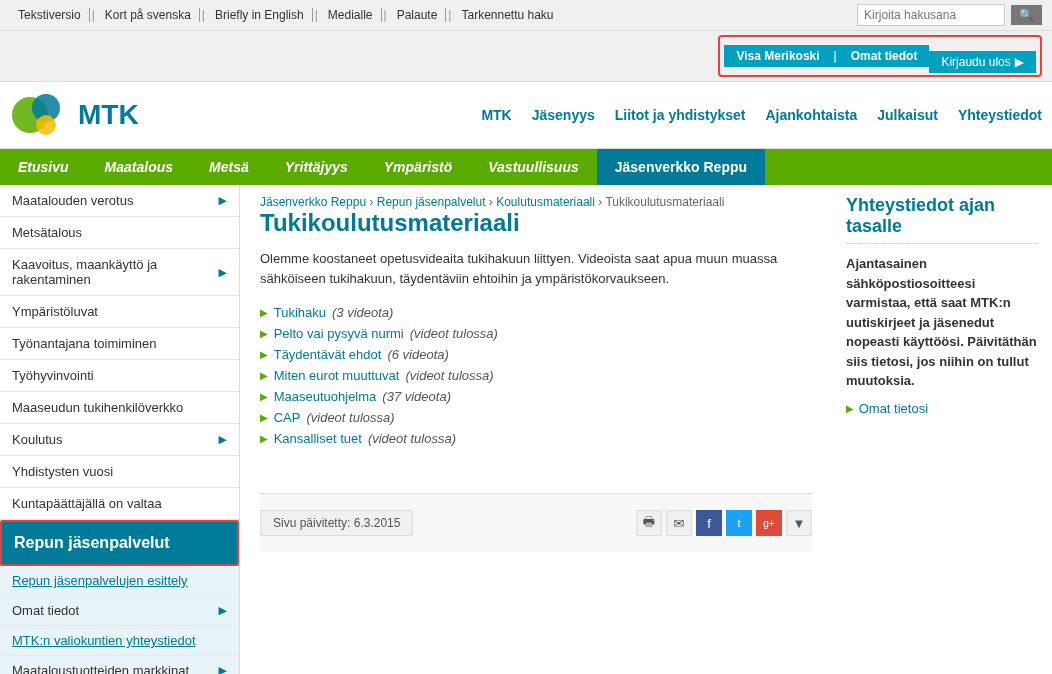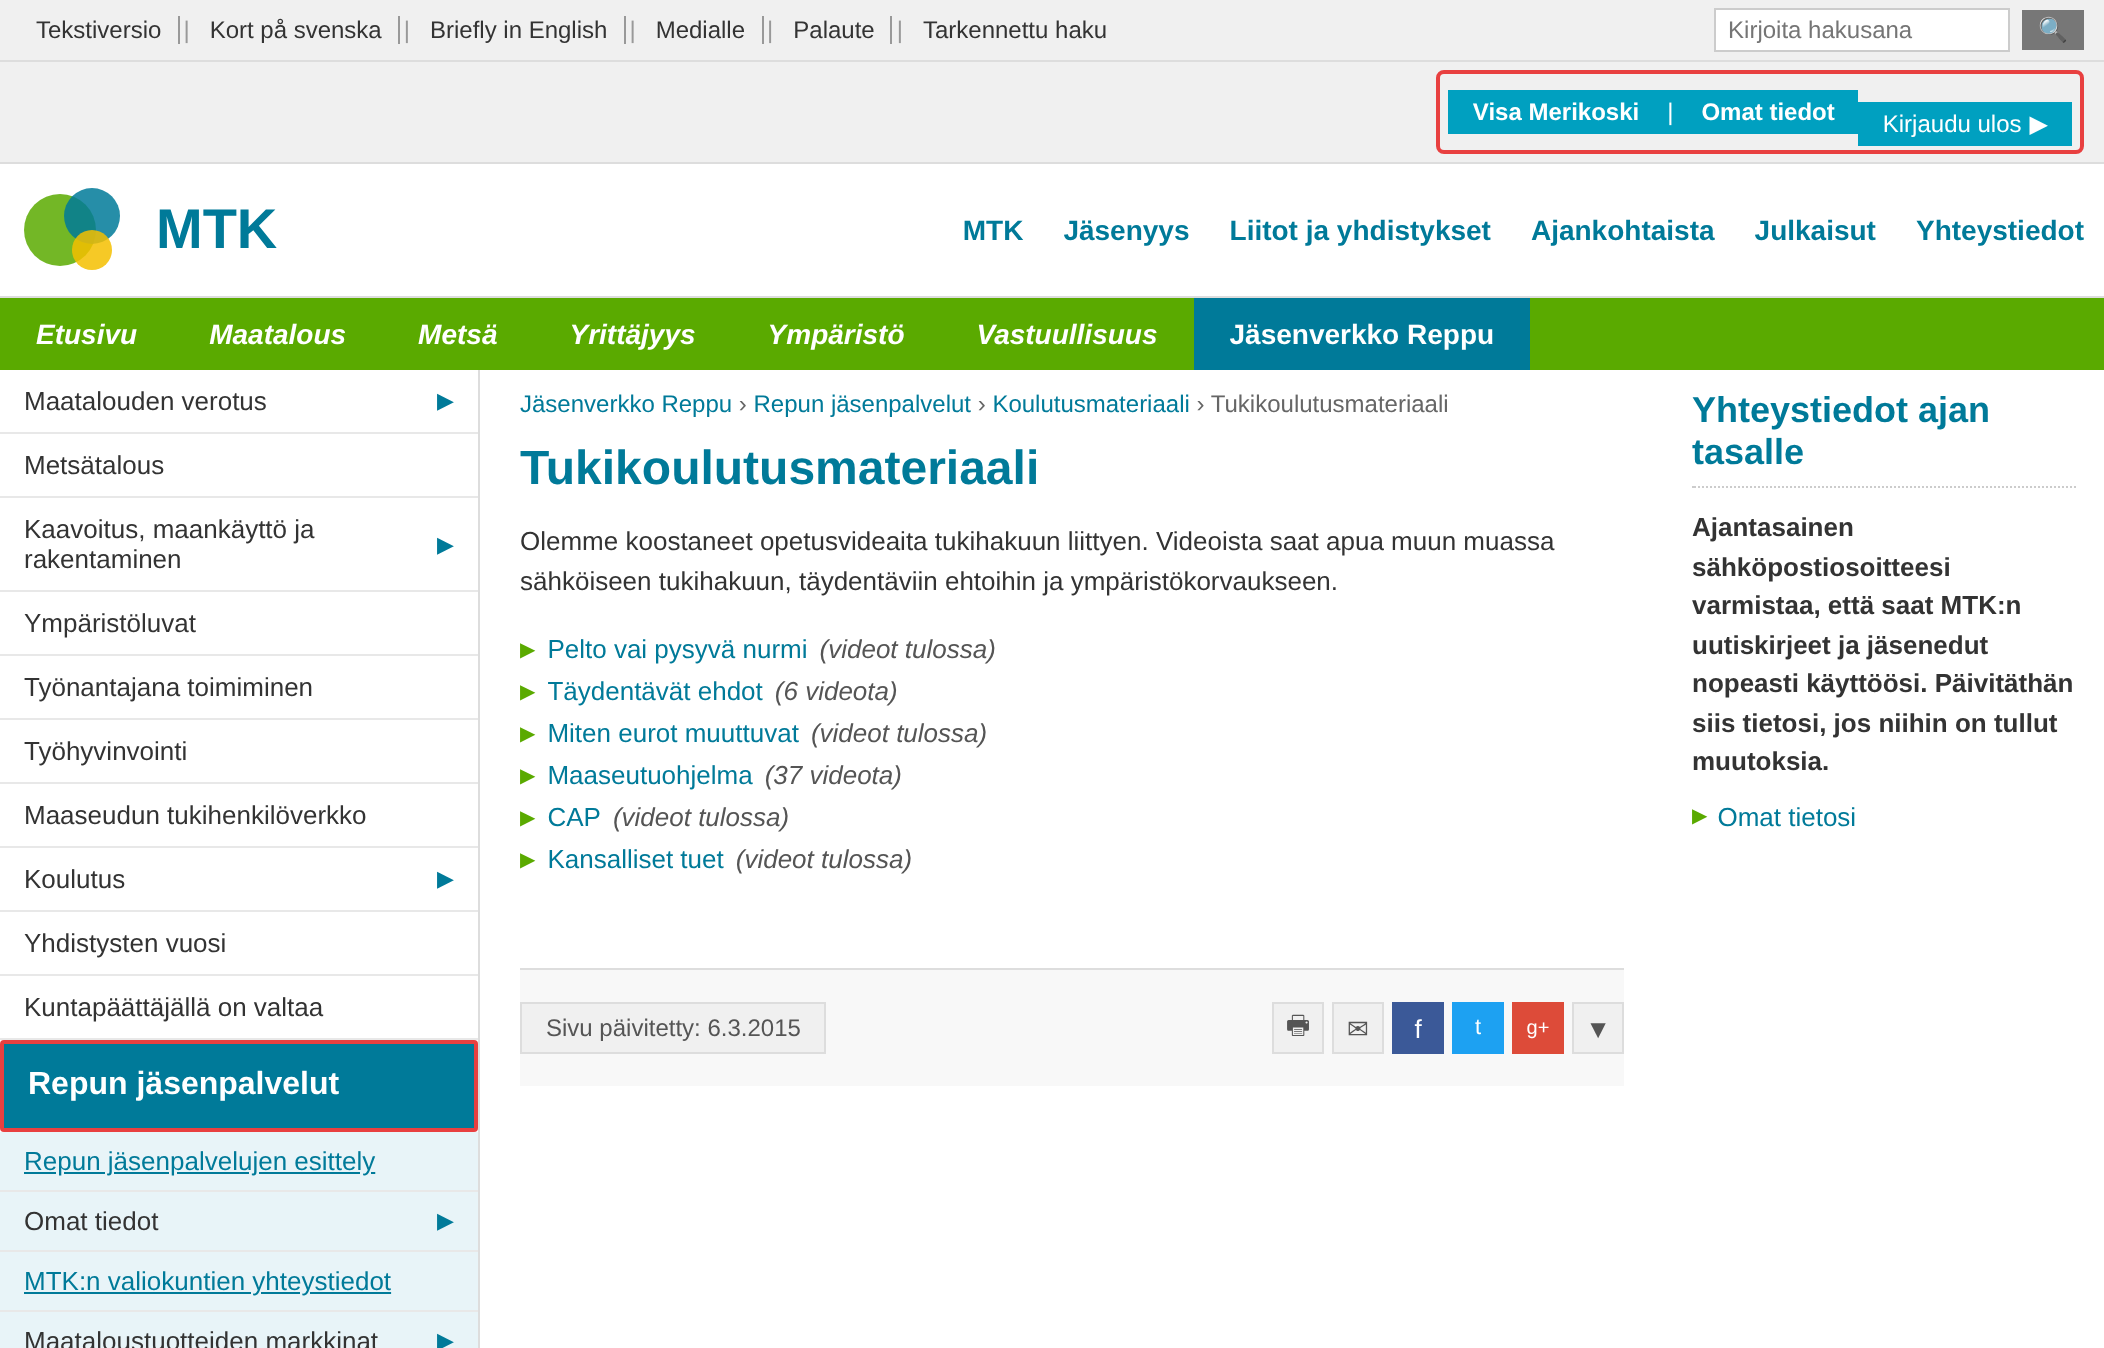--- a/index.html
+++ b/index.html
@@ -195,21 +195,20 @@
     
     #main-content {
       flex: 1;
       padding: 10px 20px;
     }
 
     
     #breadcrumb {
       font-size: 12px;
       color: #666;
-      margin-bottom: 12px;
     }
     #breadcrumb a { color: #007a99; text-decoration: none; }
 
     #page-title {
       font-size: 24px;
       color: #007a99;
       font-weight: bold;
       margin-bottom: 12px;
     }
     #page-desc {
@@ -437,20 +436,24 @@
       <a>Koulutusmateriaali</a>
       <span> › </span>
       <span>Tukikoulutusmateriaali</span>
     </div>
 
     <h1 id="page-title">Tukikoulutusmateriaali</h1>
     <p id="page-desc">Olemme koostaneet opetusvideaita tukihakuun liittyen. Videoista saat apua muun muassa sähköiseen tukihakuun, täydentäviin ehtoihin ja ympäristökorvaukseen.</p>
 
     <ul class="video-list">
       <li>
+        <a>Tukihaku</a>
+        <em>(3 videota)</em>
+      </li>
+      <li>
         <a>Pelto vai pysyvä nurmi</a>
         <em>(videot tulossa)</em>
       </li>
       <li>
         <a>Täydentävät ehdot</a>
         <em>(6 videota)</em>
       </li>
       <li>
         <a>Miten eurot muuttuvat</a>
         <em>(videot tulossa)</em>

